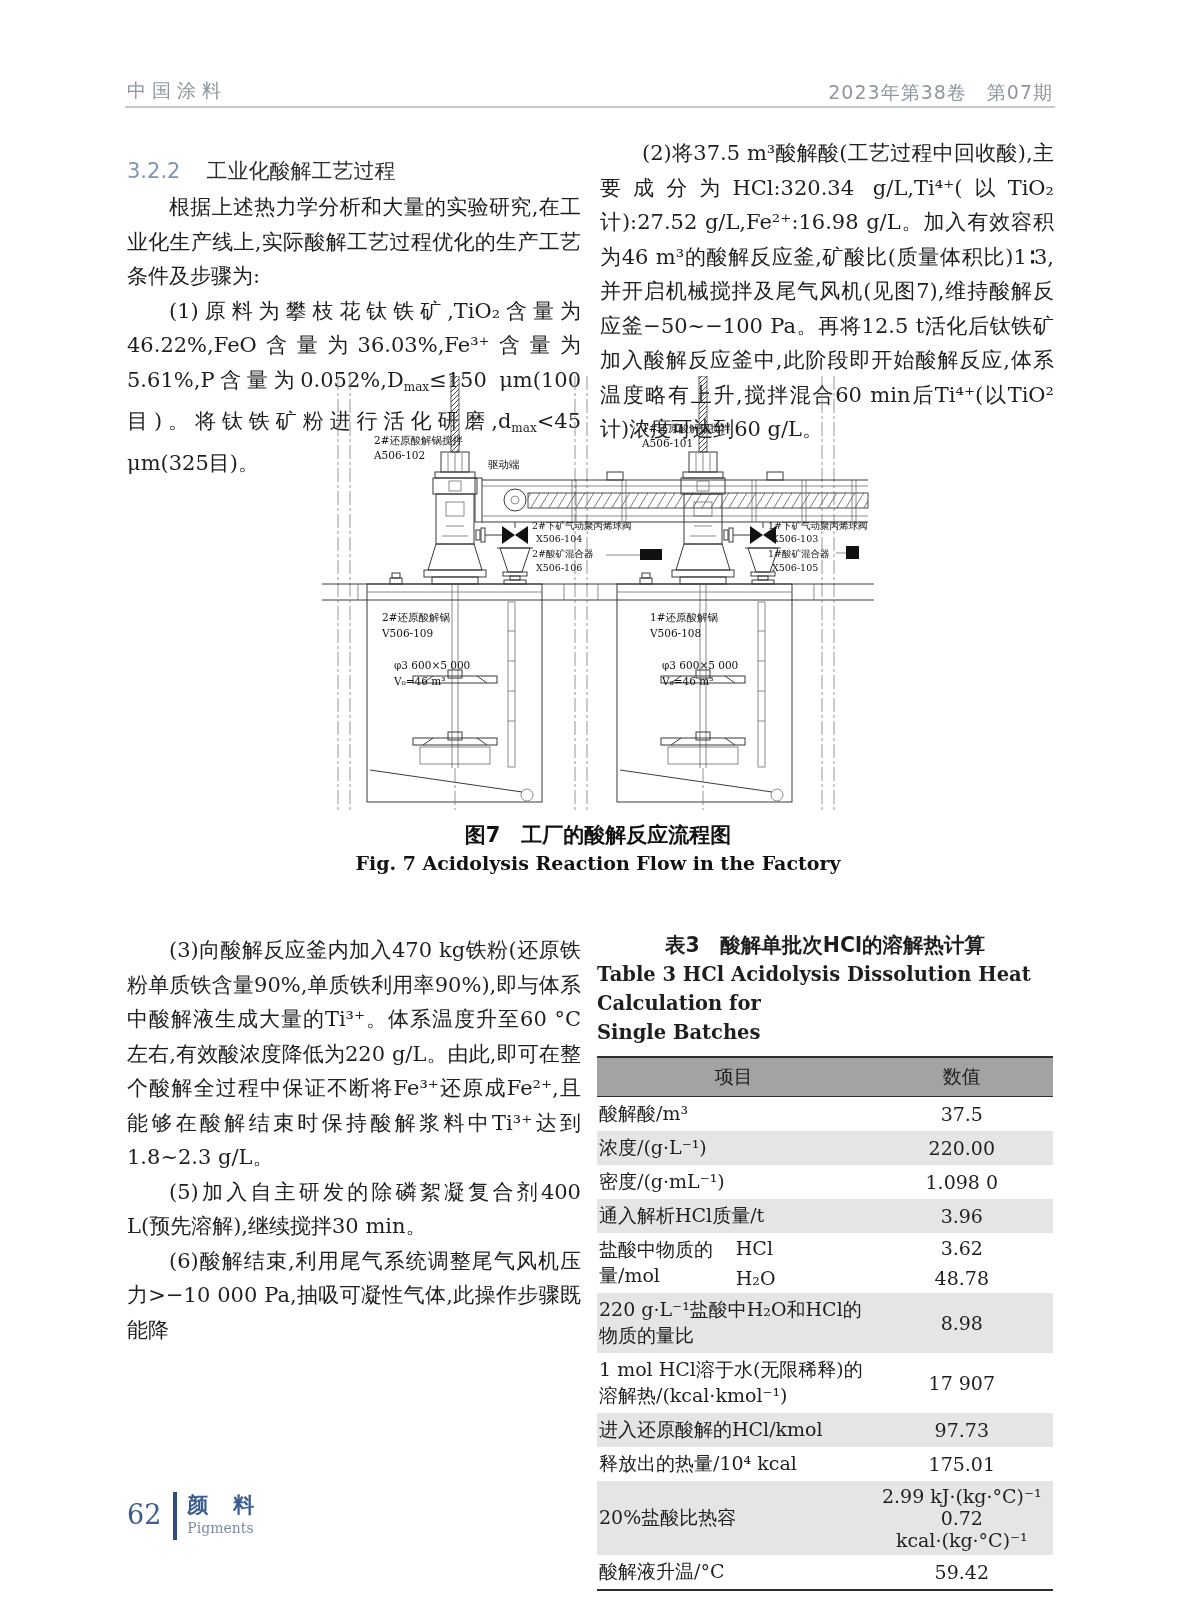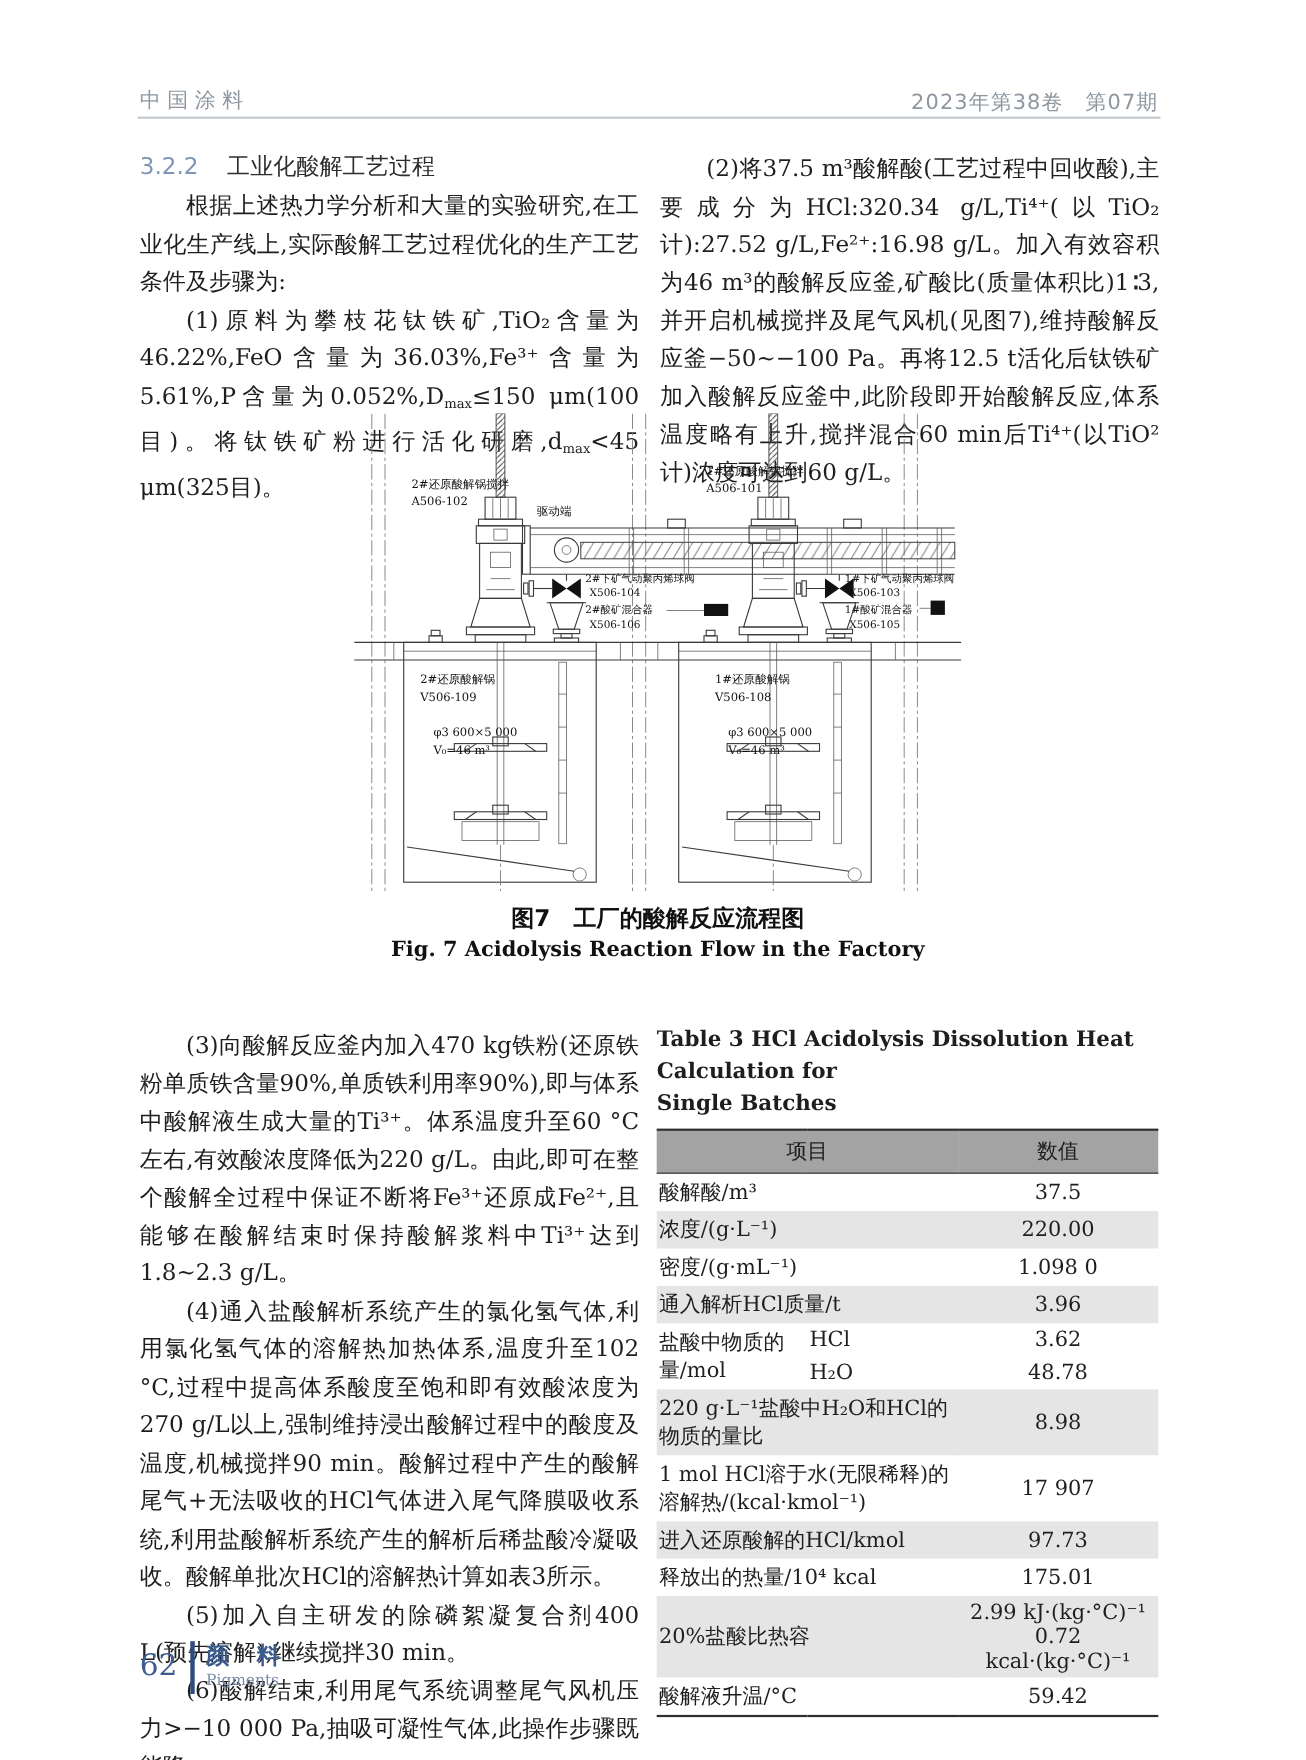--- a/index.html
+++ b/index.html
@@ -11,21 +11,21 @@
   .hdr-issue{position:absolute;right:134px;top:80px;font-size:19px;color:#8e979f;
              letter-spacing:1px;font-family:"DejaVu Sans","Liberation Sans",sans-serif;}
   .hdr-rule{position:absolute;left:125px;top:106px;width:930px;height:2px;background:#c3c9cf;}
   
   .col{position:absolute;width:454px;}
   .col-left-top{left:127px;top:134px;}
   .col-right-top{left:600px;top:136px;}
   .col-left-bottom{left:127px;top:933px;}
   .col-right-bottom{left:597px;top:930px;width:456px;}
   .sec-head{font-family:"DejaVu Sans","Liberation Sans",sans-serif;font-size:21px;
-            line-height:34px;margin-bottom:2px;}
+            line-height:34px;margin-bottom:2px;margin-top:20px;}
   .sec-num{color:#7e95b5;margin-right:26px;}
   .sec-title{color:#2e2e2e;}
   .para{font-size:21px;line-height:34.5px;text-align:justify;text-indent:2em;margin:0;}
   .sub{font-size:12px;vertical-align:-4px;}
   
   .figure-wrap{position:absolute;left:322px;top:376px;width:552px;}
   .fig-svg{display:block;}
   .fig-cap-zh{margin-top:8px;text-align:center;font-size:21px;font-weight:bold;
               font-family:"DejaVu Sans","Liberation Sans",sans-serif;color:#111;}
   .fig-cap-en{margin-top:3px;text-align:center;font-size:19px;font-weight:bold;color:#111;}
@@ -276,26 +276,26 @@
         <text class="lbl" x="340" y="293">φ3 600×5 000</text>
         <text class="lbl" x="340" y="309">V₀=46 m³</text>
       </g>
     </svg>
     <div class="fig-cap-zh">图7　工厂的酸解反应流程图</div>
     <div class="fig-cap-en">Fig. 7  Acidolysis Reaction Flow in the Factory</div>
   </div>
 
   <div class="col col-left-bottom">
     <p class="para">(3)向酸解反应釜内加入470 kg铁粉(还原铁粉单质铁含量90%,单质铁利用率90%),即与体系中酸解液生成大量的Ti³⁺。体系温度升至60 °C左右,有效酸浓度降低为220 g/L。由此,即可在整个酸解全过程中保证不断将Fe³⁺还原成Fe²⁺,且能够在酸解结束时保持酸解浆料中Ti³⁺达到1.8~2.3 g/L。</p>
-    <p class="para">(4)通入盐酸解析系统产生的氯化氢气体,利用氯化氢气体的溶解热加热体系,温度升至102 °C,过程中提高体系酸度至饱和即有效酸浓度为270 g/L以上,强制维持浸出酸解过程中的酸度及温度,机械搅拌90 min。酸解过程中产生的酸解尾气+无法吸收的HCl气体进入尾气降膜吸收系统,利用盐酸解析系统产生的解析后稀盐酸冷凝吸收。酸解单批次HCl的溶解热计算如表3所示。</p>
     <p class="para">(5)加入自主研发的除磷絮凝复合剂400 L(预先溶解),继续搅拌30 min。</p>
     <p class="para">(6)酸解结束,利用尾气系统调整尾气风机压力&gt;−10 000 Pa,抽吸可凝性气体,此操作步骤既能降</p>
   </div>
 
   <div class="col col-right-bottom">
+    <div class="tbl-title-zh">表3　酸解单批次HCl的溶解热计算</div>
     <div class="tbl-title-en">Table 3  HCl Acidolysis Dissolution Heat Calculation for</div>
     <div class="tbl-title-en">Single Batches</div>
 
     <table class="t3">
       <colgroup>
           <col style="width:30%">
           <col style="width:30%">
           <col style="width:40%">
         </colgroup>
       <tbody>

